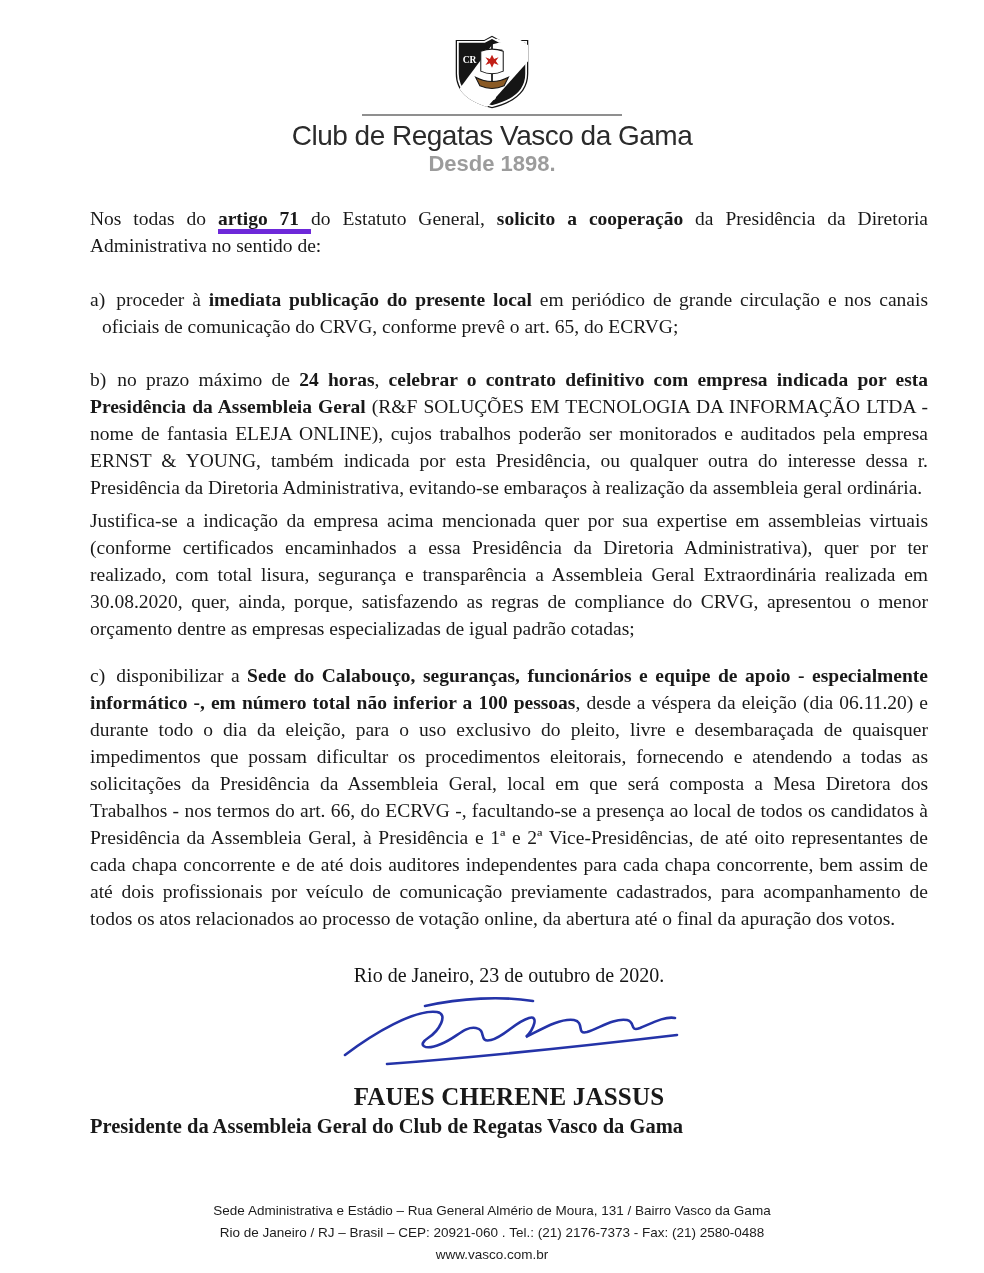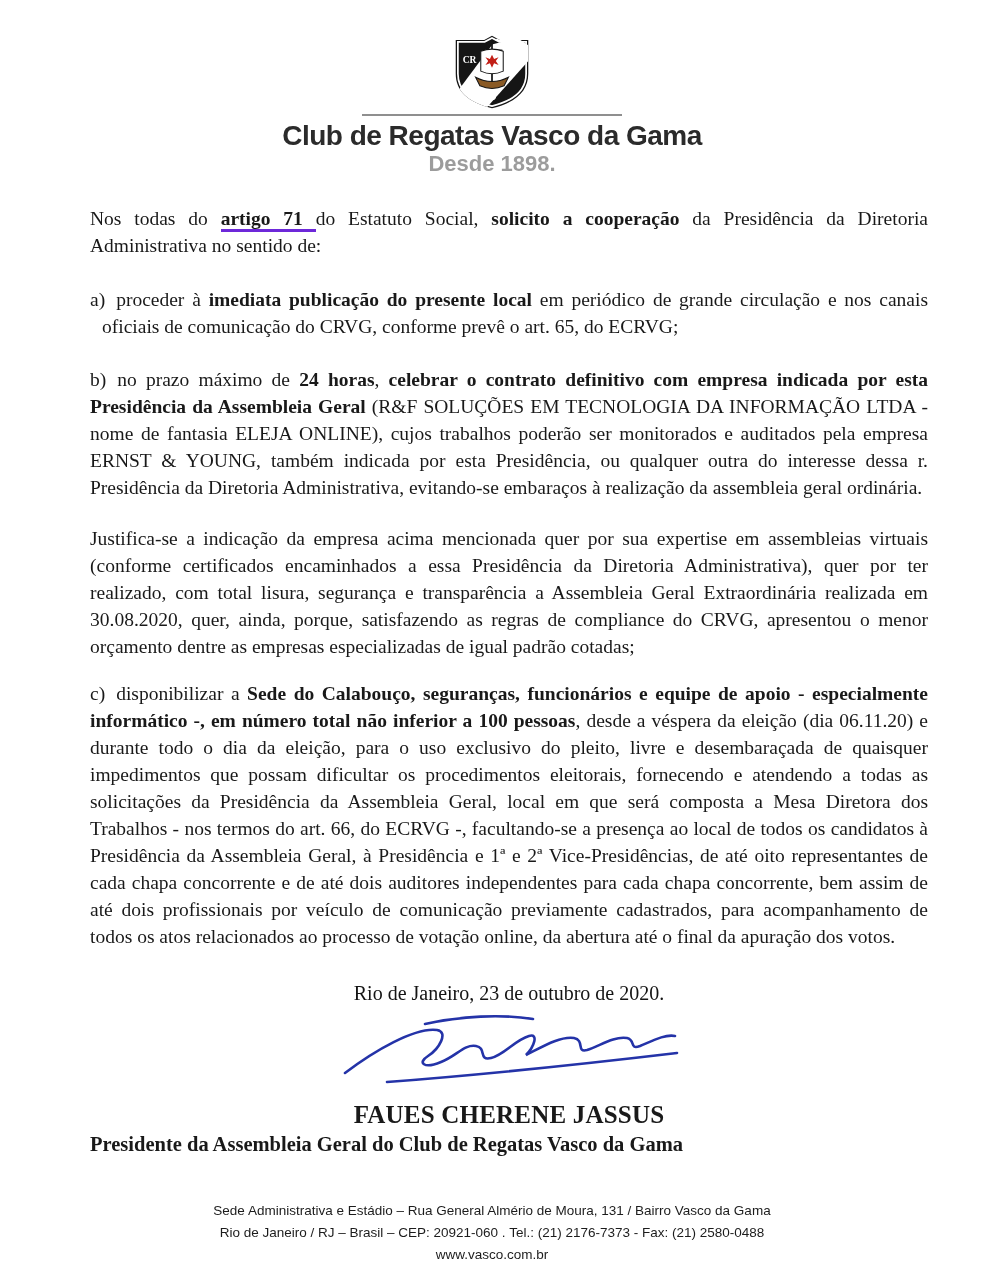--- a/index.html
+++ b/index.html
@@ -14,44 +14,44 @@
   
   .header{padding-top:34px;text-align:center;}
   .crest-wrap{width:88px;height:76px;margin:0 auto;}
   .crest-wrap svg{display:block;width:88px;height:76px;}
   .divider{width:260px;margin:4px auto 0;border-top:2px solid #8f8f8f;height:0;}
   .club-name{
     margin-top:5px;
     font-family:"Liberation Sans", sans-serif;
     font-size:28px;line-height:30px;
     letter-spacing:-0.5px;
-    color:#2b2b2b;font-weight:700;
+    color:#2b2b2b;font-weight:400;
   }
   .tagline{
     font-family:"Liberation Sans", sans-serif;
     font-size:22px;line-height:26px;
     color:#9c9c9c;font-weight:600;
   }
   
   .content{width:838px;margin:28px 56px 0 90px;}
   .para{
     margin:0;
     font-size:19.5px;line-height:27px;
     text-align:justify;
     hyphens:auto;-webkit-hyphens:auto;
   }
   .p-intro{margin-bottom:27px;}
   .p-a{margin-bottom:26px;}
-  .p-b{margin-bottom:24px;}
+  .p-b{margin-bottom:6px;}
   .p-just{margin-bottom:20px;}
   .p-c{margin-bottom:4px;font-family:Liberation Serif, serif;}
   .hang{padding-left:12px;text-indent:-12px;}
   .marker{margin-right:11px;}
   .seg-b{font-weight:bold;}
-  .u-red{border-bottom:3px solid #6d28d9;}
+  .u-red{border-bottom:5px solid #6d28d9;}
   
   .dateline{
     margin-top:32px;text-align:center;
     font-size:20px;color:#141414;
   }
   .signature-wrap{width:372px;margin:6px auto 0;}
   .signature-wrap svg{display:block;width:372px;height:80px;}
   .sig-name{
     margin-top:10px;text-align:center;
     font-size:25px;font-weight:bold;letter-spacing:0.2px;
@@ -108,21 +108,21 @@
         <path d="M10.5,9 L41.5,9 L50,4.5 L58.5,9 L89.5,9 L89.5,46 C89.5,64.5 76.5,77 50,83.5 C23.5,77 10.5,64.5 10.5,46 Z" fill="none" stroke="#ffffff" stroke-width="2"></path>
       </svg>
     </div>
     <div class="divider"></div>
     <div class="club-name">Club de Regatas Vasco da Gama</div>
     <div class="tagline">Desde 1898.</div>
   </div>
 
   <div class="content">
 
-    <p class="para p-intro"><span><span>Nos todas do </span><span class="seg-b u-red">artigo 71 </span><span>do Estatuto Social, </span><span class="seg-b">solicito a cooperação</span><span> da Presidência da Diretoria Administrativa no sentido de:</span></span></p>
+    <p class="para p-intro"><span><span>Nos todas do </span><span class="seg-b u-red">artigo 71 </span><span>do Estatuto General, </span><span class="seg-b">solicito a cooperação</span><span> da Presidência da Diretoria Administrativa no sentido de:</span></span></p>
 
     <p class="para p-a hang"><span class="marker">a)</span><span><span>proceder à </span><span class="seg-b">imediata publicação do presente local</span><span> em periódico de grande circulação e nos canais oficiais de comunicação do CRVG, conforme prevê o art. 65, do ECRVG;</span></span></p>
 
     <p class="para p-b"><span class="marker">b)</span><span><span>no prazo máximo de </span><span class="seg-b">24 horas</span><span>, </span><span class="seg-b">celebrar o contrato definitivo com empresa indicada por esta Presidência da Assembleia Geral</span><span> (R&amp;F SOLUÇÕES EM TECNOLOGIA DA INFORMAÇÃO LTDA - nome de fantasia ELEJA ONLINE), cujos trabalhos poderão ser monitorados e auditados pela empresa ERNST &amp; YOUNG, também indicada por esta Presidência, ou qualquer outra do interesse dessa r. Presidência da Diretoria Administrativa, evitando-se embaraços à realização da assembleia geral ordinária.</span></span></p>
 
     <p class="para p-just"><span><span>Justifica-se a indicação da empresa acima mencionada quer por sua expertise em assembleias virtuais (conforme certificados encaminhados a essa Presidência da Diretoria Administrativa), quer por ter realizado, com total lisura, segurança e transparência a Assembleia Geral Extraordinária realizada em 30.08.2020, quer, ainda, porque, satisfazendo as regras de compliance do CRVG, apresentou o menor orçamento dentre as empresas especializadas de igual padrão cotadas;</span></span></p>
 
     <p class="para p-c"><span class="marker">c)</span><span><span>disponibilizar a </span><span class="seg-b">Sede do Calabouço, seguranças, funcionários e equipe de apoio - especialmente informático -, em número total não inferior a 100 pessoas</span><span>, desde a véspera da eleição (dia 06.11.20) e durante todo o dia da eleição, para o uso exclusivo do pleito, livre e desembaraçada de quaisquer impedimentos que possam dificultar os procedimentos eleitorais, fornecendo e atendendo a todas as solicitações da Presidência da Assembleia Geral, local em que será composta a Mesa Diretora dos Trabalhos - nos termos do art. 66, do ECRVG -, facultando-se a presença ao local de todos os candidatos à Presidência da Assembleia Geral, à Presidência e 1ª e 2ª Vice-Presidências, de até oito representantes de cada chapa concorrente e de até dois auditores independentes para cada chapa concorrente, bem assim de até dois profissionais por veículo de comunicação previamente cadastrados, para acompanhamento de todos os atos relacionados ao processo de votação online, da abertura até o final da apuração dos votos.</span></span></p>
 
     <div class="dateline">Rio de Janeiro, 23 de outubro de 2020.</div>

